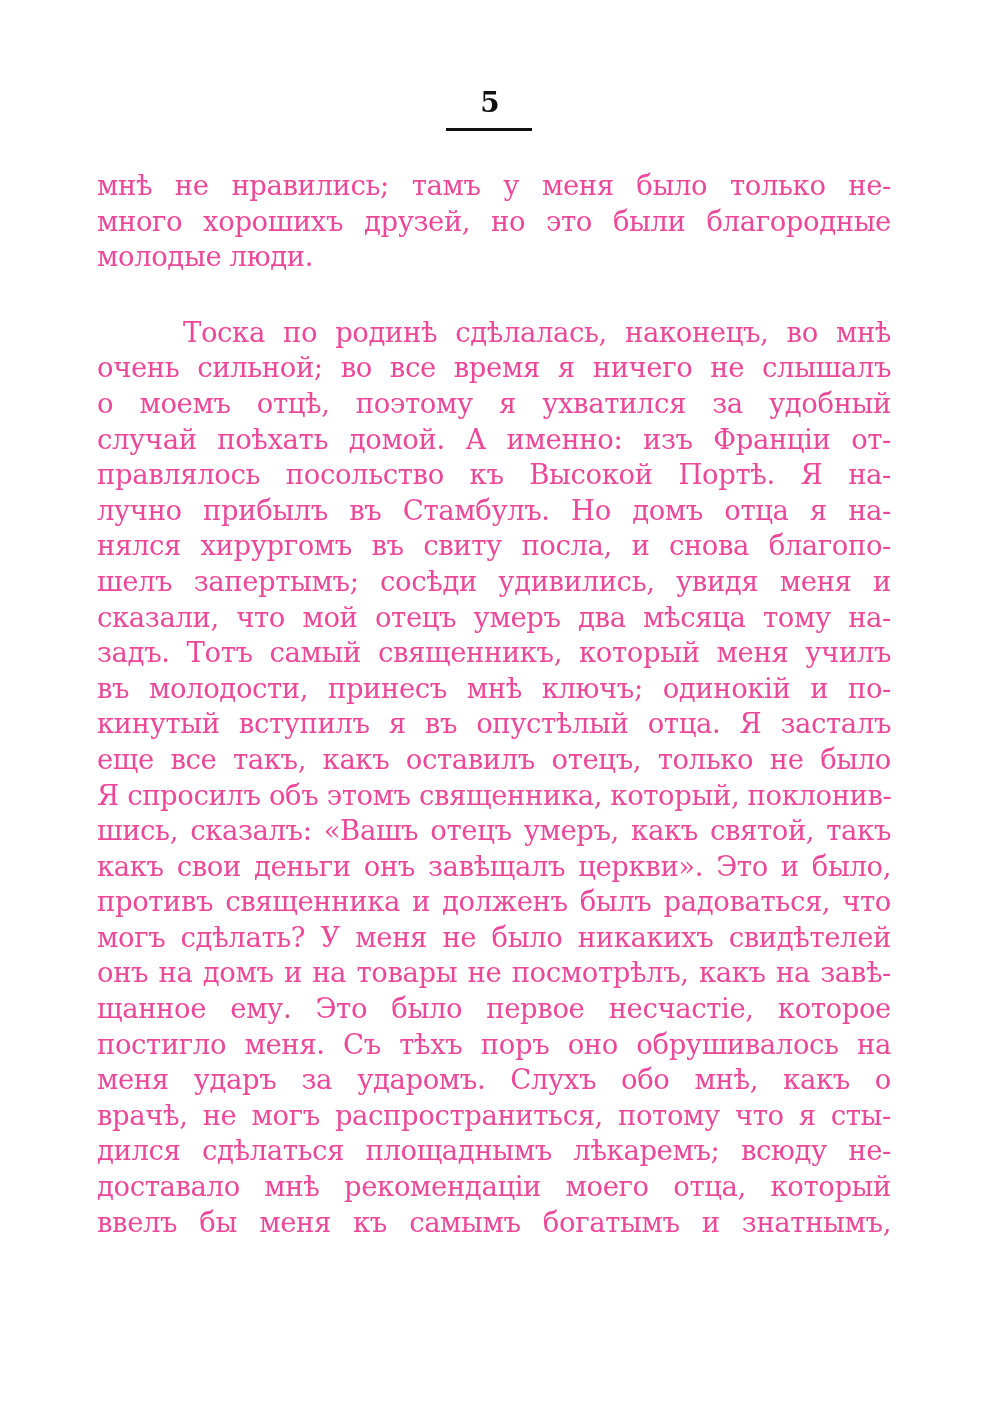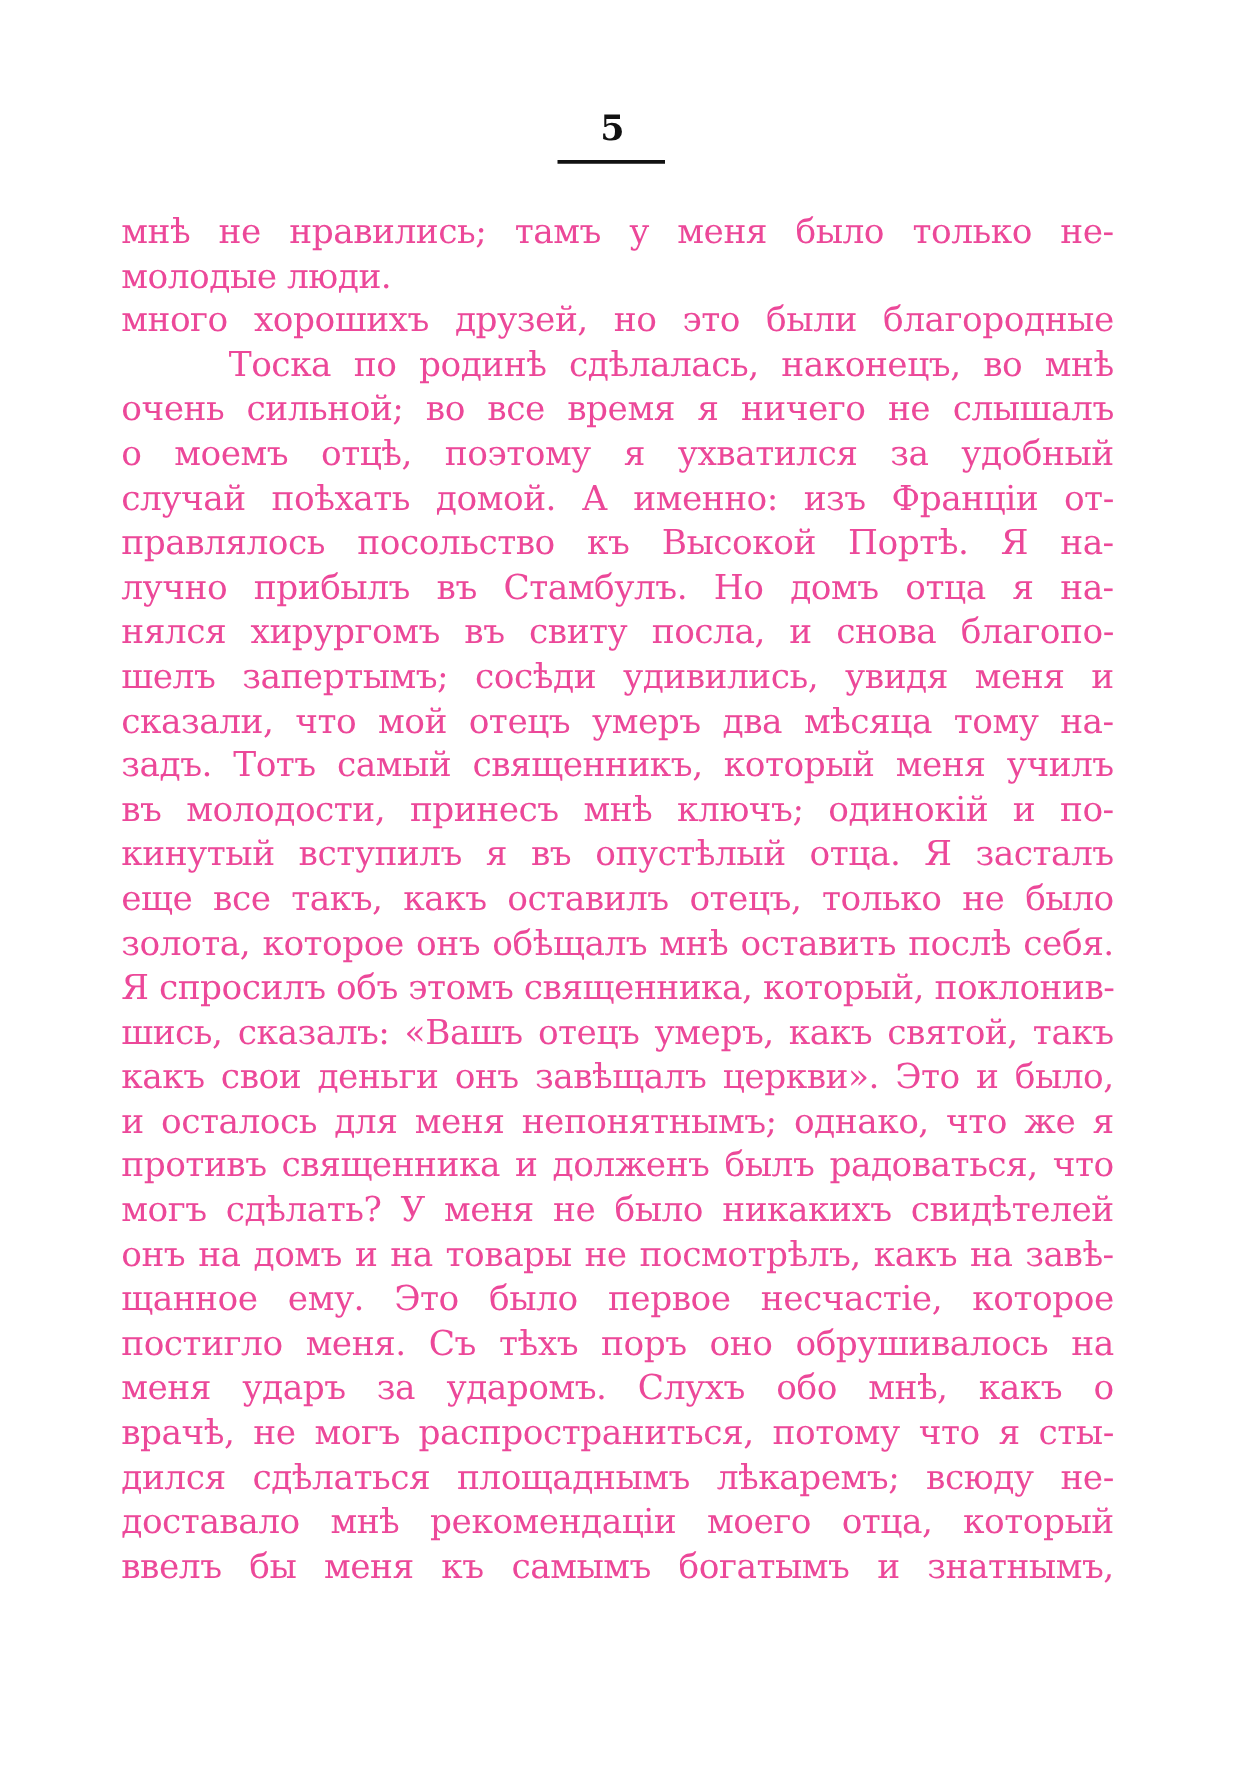--- a/index.html
+++ b/index.html
@@ -17,50 +17,48 @@
     position: absolute; left: 97px; top: 168px; width: 794px;
     font-family: "DejaVu Serif", serif; font-size: 27.5px; color: #ec4899;
     letter-spacing: -0.4px;
   }
   .line {
     display: block; height: 35.6px; line-height: 35.6px;
     text-align: justify; text-align-last: justify; white-space: nowrap;
     overflow: visible;
   }
   .line.last { text-align-last: left; }
-  .line.indent { padding-left: 86px; }
+  .line.indent { padding-left: 86px; margin-top: 40px; }
 </style>
 </head>
 <body>
 
 <div class="page">
   <div class="page-num">5</div>
   <div class="page-rule"></div>
   <div class="body-text" id="body-text">
       <div class="line">мнѣ не нравились; тамъ у меня было только не-</div>
+      <div class="line">много хорошихъ друзей,  но это были благородные</div>
       <div class="line last">молодые люди.</div>
-      <div class="line">много хорошихъ друзей,  но это были благородные</div>
       <div class="line indent">Тоска по родинѣ сдѣлалась, наконецъ, во мнѣ</div>
       <div class="line">очень сильной; во все время я ничего не слышалъ</div>
       <div class="line">о моемъ отцѣ, поэтому я ухватился за удобный</div>
       <div class="line">случай поѣхать домой. А именно: изъ Франціи от-</div>
       <div class="line">правлялось посольство къ Высокой Портѣ. Я на-</div>
       <div class="line">лучно прибылъ въ Стамбулъ. Но домъ отца я на-</div>
       <div class="line">нялся хирургомъ въ свиту посла, и снова благопо-</div>
       <div class="line">шелъ запертымъ; сосѣди удивились, увидя меня и</div>
       <div class="line">сказали, что мой отецъ умеръ два мѣсяца тому на-</div>
       <div class="line">задъ. Тотъ самый священникъ, который меня училъ</div>
       <div class="line">въ молодости, принесъ мнѣ ключъ; одинокій и по-</div>
       <div class="line">кинутый вступилъ я въ опустѣлый отца. Я засталъ</div>
       <div class="line">еще все такъ, какъ оставилъ отецъ, только не было</div>
-      <div class="line">золота, которое онъ обѣщалъ мнѣ оставить послѣ себя.</div>
       <div class="line">Я спросилъ объ этомъ священника, который, поклонив-</div>
       <div class="line">шись, сказалъ: «Вашъ отецъ умеръ, какъ святой, такъ</div>
       <div class="line">какъ свои деньги онъ завѣщалъ церкви». Это и было,</div>
-      <div class="line">и осталось для меня непонятнымъ; однако, что же я</div>
       <div class="line">противъ священника и долженъ былъ радоваться, что</div>
       <div class="line">могъ сдѣлать? У меня не было никакихъ свидѣтелей</div>
       <div class="line">онъ на домъ и на товары не посмотрѣлъ, какъ на завѣ-</div>
       <div class="line">щанное ему. Это было первое несчастіе, которое</div>
       <div class="line">постигло меня. Съ тѣхъ поръ оно обрушивалось на</div>
       <div class="line">меня ударъ за ударомъ. Слухъ обо мнѣ, какъ о</div>
       <div class="line">врачѣ, не могъ распространиться, потому что я сты-</div>
       <div class="line">дился сдѣлаться площаднымъ лѣкаремъ; всюду не-</div>
       <div class="line">доставало мнѣ рекомендаціи моего отца, который</div>
       <div class="line">ввелъ бы меня къ самымъ богатымъ и знатнымъ,</div>

